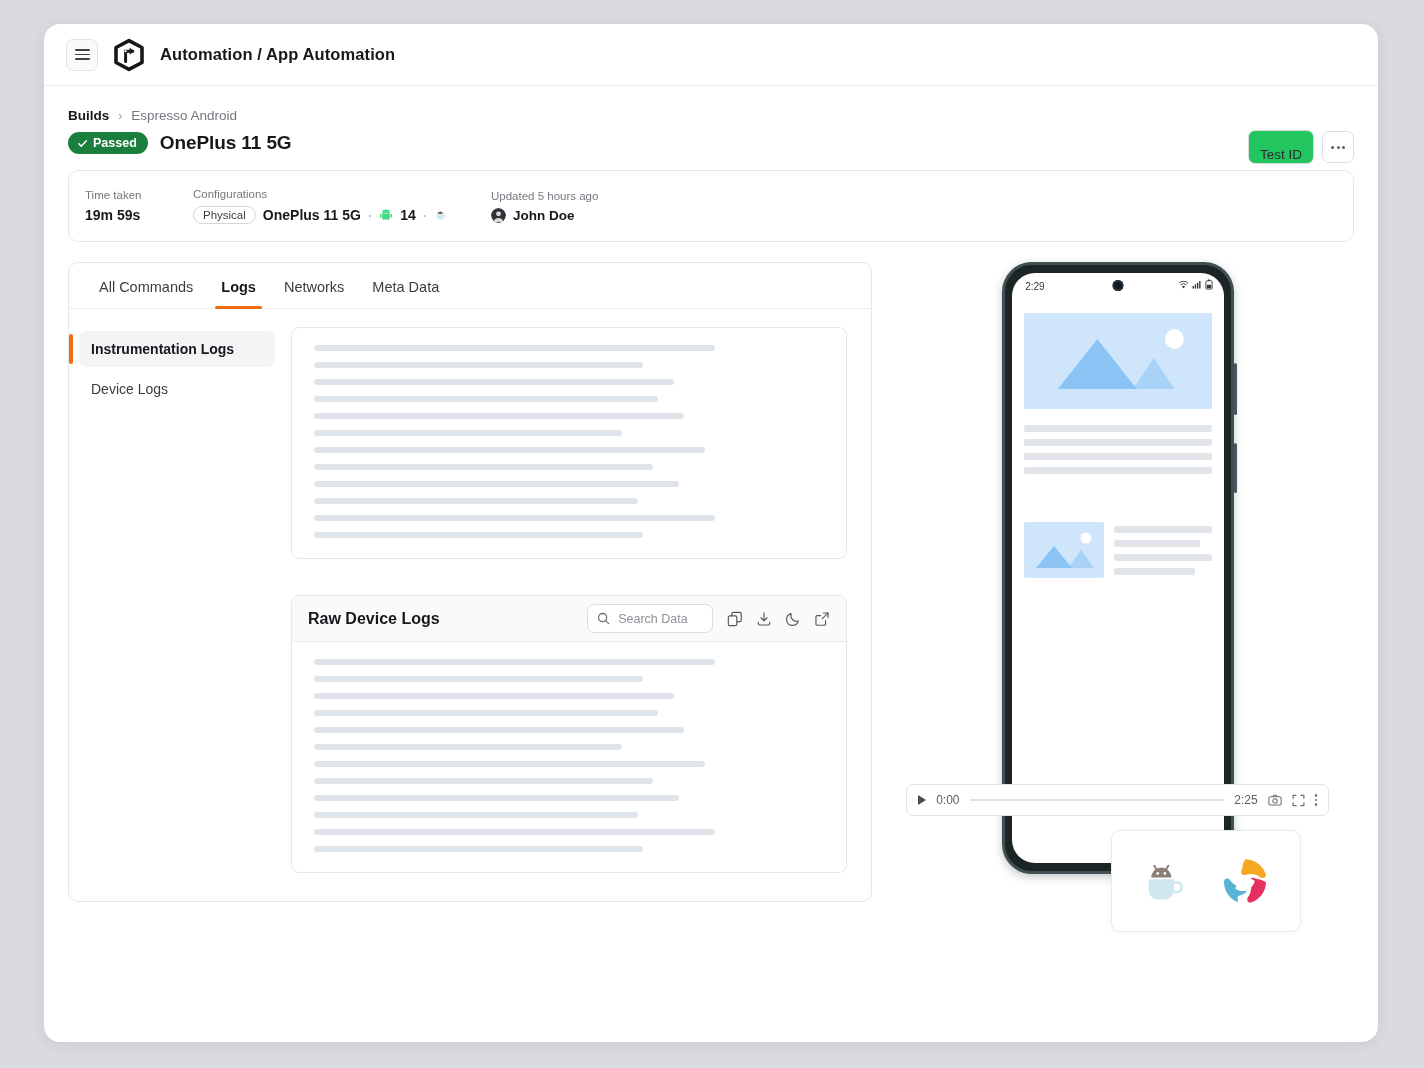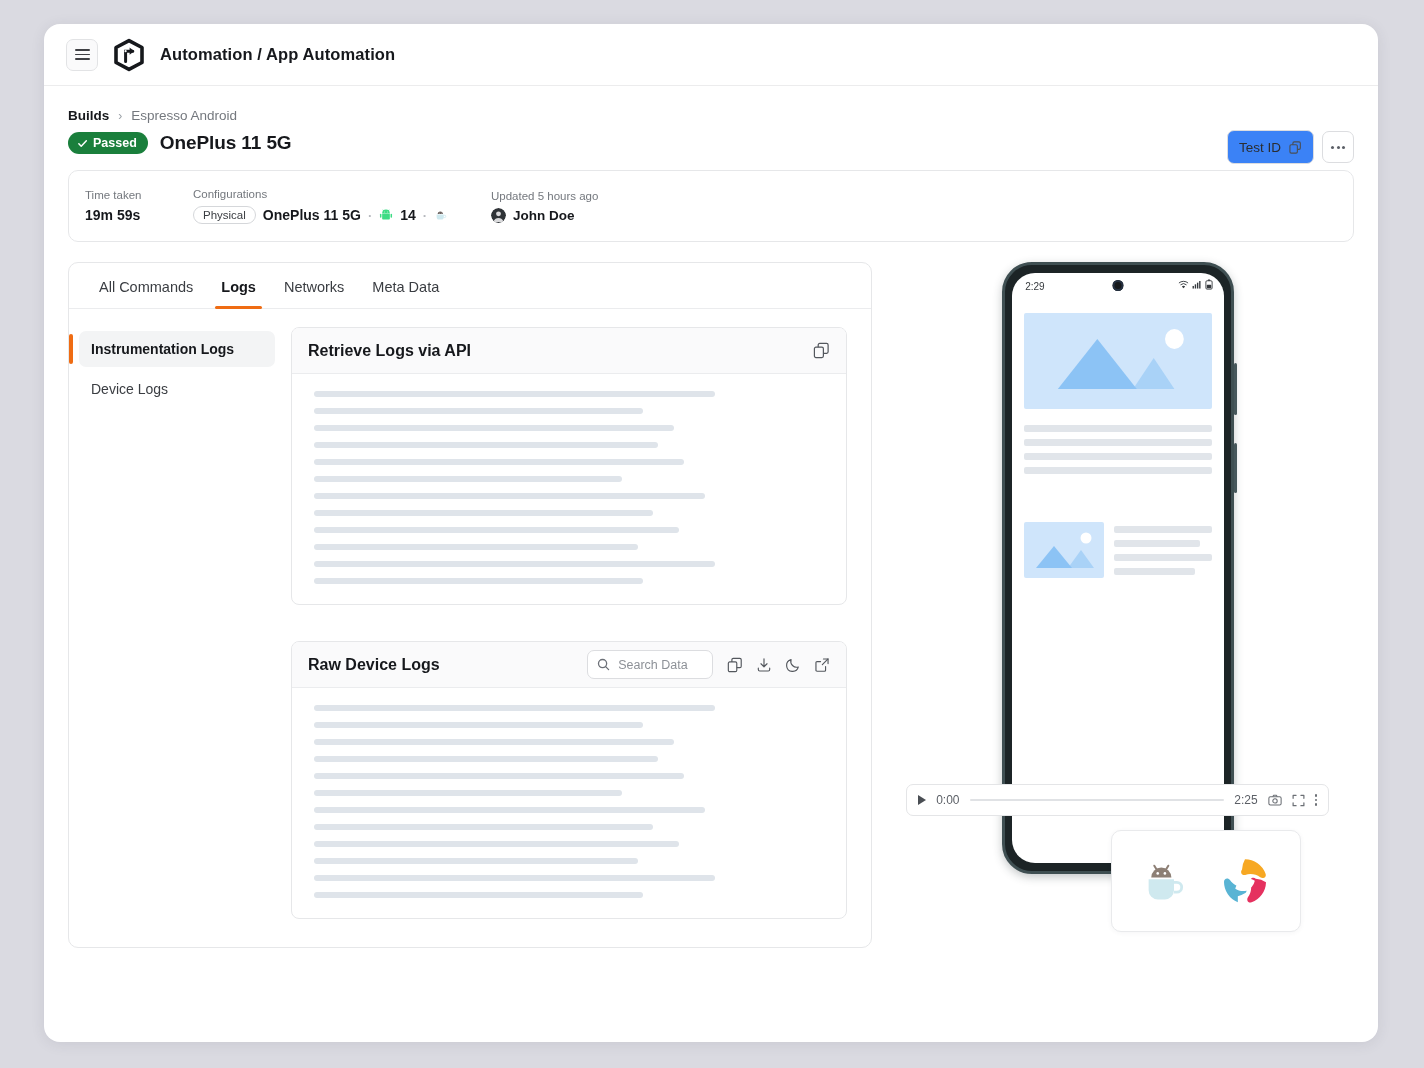--- a/index.html
+++ b/index.html
@@ -66,22 +66,22 @@
     font-size: 12.5px; font-weight: 600;
   }
   .badge-passed .check { width: 11px; height: 11px; display:block; }
   .device-title { font-size: 19px; font-weight: 700; color: #16181c; letter-spacing: -.1px; }
 
   .title-actions { position: absolute; right: 0; top: -2px; display: flex; gap: 8px; align-items: center; }
   .btn-outline {
     display: inline-flex; align-items: center; gap: 8px;
     height: 32px; padding: 16px 11px;
     border: 1px solid #dcdde0; border-radius: 7px;
-    background: #3b82f6; color: #2b2d31;
-    font-size: 13.5px; font-weight: 500; cursor: pointer;
+    background: #22c55e; color: #2b2d31;
+    font-size: 13.5px; font-weight: 500; cursor: pointer; flex-direction: column;
   }
   .btn-icon-sq {
     width: 32px; height: 32px;
     border: 1px solid #dcdde0; border-radius: 7px;
     background: #fff; cursor: pointer;
     display: flex; align-items: center; justify-content: center;
     gap: 2.5px;
   }
   .btn-icon-sq b { width: 3px; height: 3px; border-radius: 50%; background: #5b5f66; display:block; }
 
@@ -358,29 +358,20 @@
 
         <div class="panel-body">
           <div class="side-list">
             <div class="side-item active">Instrumentation Logs</div>
             <div class="side-item">Device Logs</div>
           </div>
 
           <div class="log-cards">
 
             <div class="log-card">
-              <div class="log-head">
-                <span class="log-head-title">Retrieve Logs via API</span>
-                <span class="head-icons">
-                  <svg width="17" height="17" viewBox="0 0 18 18">
-                    <rect x="1.5" y="5.5" width="9.5" height="11" rx="1.6" fill="none" stroke="#53575d" stroke-width="1.3"></rect>
-                    <path d="M5.5 5.5V3.1A1.6 1.6 0 0 1 7.1 1.5h7.3A1.6 1.6 0 0 1 16 3.1v7.3a1.6 1.6 0 0 1-1.6 1.6H11" fill="none" stroke="#53575d" stroke-width="1.3"></path>
-                  </svg>
-                </span>
-              </div>
               <div class="skel-body">
                 <div class="skel" style="width:78%"></div>
                   <div class="skel" style="width:64%"></div>
                 <div class="skel" style="width:70%"></div>
                   <div class="skel" style="width:67%"></div>
                 <div class="skel" style="width:72%"></div>
                   <div class="skel" style="width:60%"></div>
                 <div class="skel" style="width:76%"></div>
                   <div class="skel" style="width:66%"></div>
                 <div class="skel" style="width:71%"></div>

